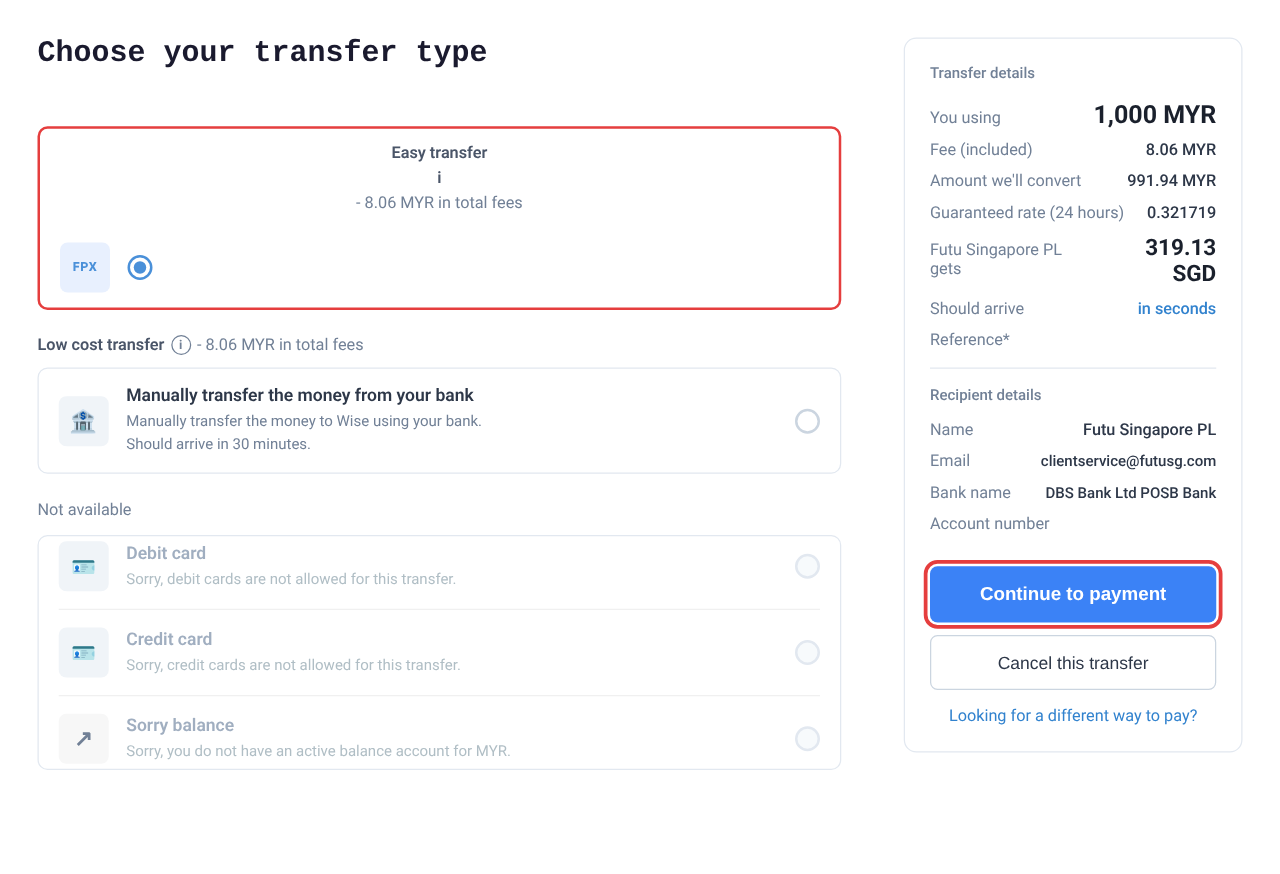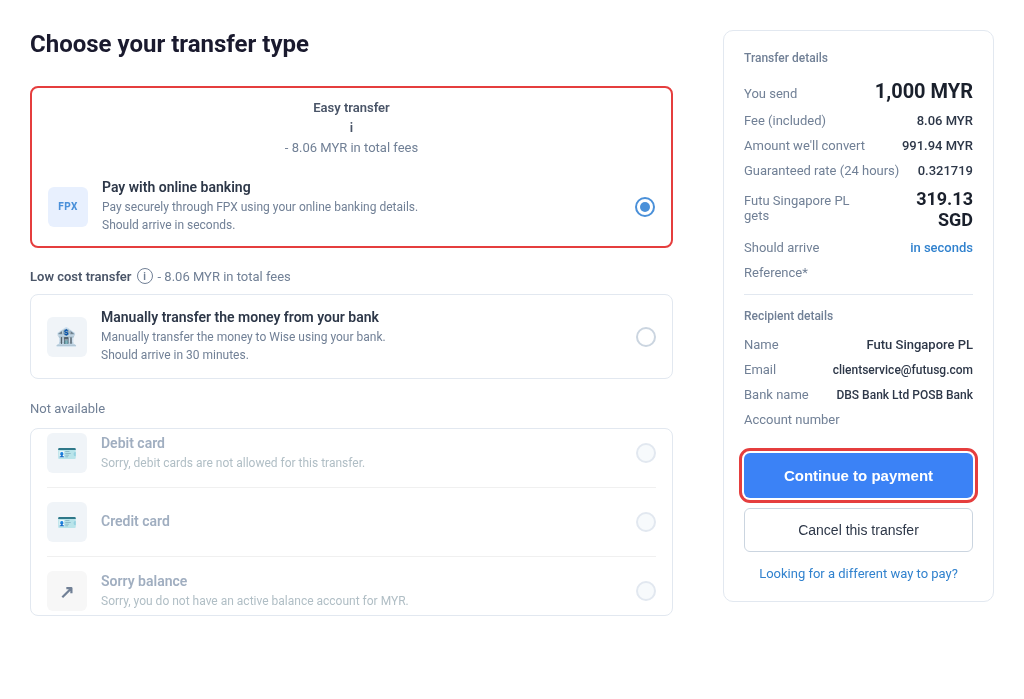--- a/index.html
+++ b/index.html
@@ -23,21 +23,22 @@
       padding-right: 20px;
     }
     .right-panel {
       width: 271px;
       flex-shrink: 0;
     }
     h1 {
       font-size: 24px;
       font-weight: 700;
       color: #1a1a2e;
-      margin-bottom: 28px;
+      margin-bottom: 44px;
+      font-family: Liberation Mono, monospace;
     }
     
     .section-label {
       font-size: 13px;
       font-weight: 600;
       color: #4a5568;
       margin-bottom: 10px;
       display: flex;
       align-items: center;
       gap: 5px;
@@ -289,27 +290,20 @@
       <div class="easy-section-label">
         <span>Easy transfer</span>
         <span class="info-icon">i</span>
         <span class="section-fee">- 8.06 MYR in total fees</span>
       </div>
 
       <div class="transfer-option">
         <div class="option-icon fpx">
           <span class="fpx-text">FPX</span>
         </div>
-        <div class="option-content">
-          <div class="option-title">Pay with online banking</div>
-          <div class="option-desc">
-            <span>Pay securely through FPX using your online banking details.</span><br>
-            <span>Should arrive in seconds.</span>
-          </div>
-        </div>
         <div class="radio-btn selected"></div>
       </div>
     </div>
 
     <div class="low-cost-wrapper">
       <div class="section-label">
         <span>Low cost transfer</span>
         <span class="info-icon">i</span>
         <span class="section-fee">- 8.06 MYR in total fees</span>
       </div>
@@ -339,20 +333,21 @@
             <div class="option-title disabled">Debit card</div>
             <div class="option-desc disabled">Sorry, debit cards are not allowed for this transfer.</div>
           </div>
           <div class="radio-btn disabled"></div>
         </div>
 
         <div class="transfer-option">
           <div class="option-icon card">🪪</div>
           <div class="option-content">
             <div class="option-title disabled">Credit card</div>
+            <div class="option-desc disabled">Sorry, credit cards are not allowed for this transfer.</div>
           </div>
           <div class="radio-btn disabled"></div>
         </div>
 
         <div class="transfer-option">
           <div class="option-icon" style="font-size:18px; color:#718096;">↗</div>
           <div class="option-content">
             <div class="option-title disabled">Sorry balance</div>
             <div class="option-desc disabled">Sorry, you do not have an active balance account for MYR.</div>
           </div>
@@ -362,21 +357,21 @@
     </div>
   </div>
 
   <div class="right-panel">
     <div class="details-card">
 
       
       <div class="details-section-title">Transfer details</div>
 
       <div class="detail-row">
-        <span class="detail-label">You send</span>
+        <span class="detail-label">You using</span>
         <span class="detail-value large">1,000 MYR</span>
       </div>
       <div class="detail-row">
         <span class="detail-label">Fee (included)</span>
         <span class="detail-value">8.06 MYR</span>
       </div>
       <div class="detail-row">
         <span class="detail-label">Amount we'll convert</span>
         <span class="detail-value">991.94 MYR</span>
       </div>

